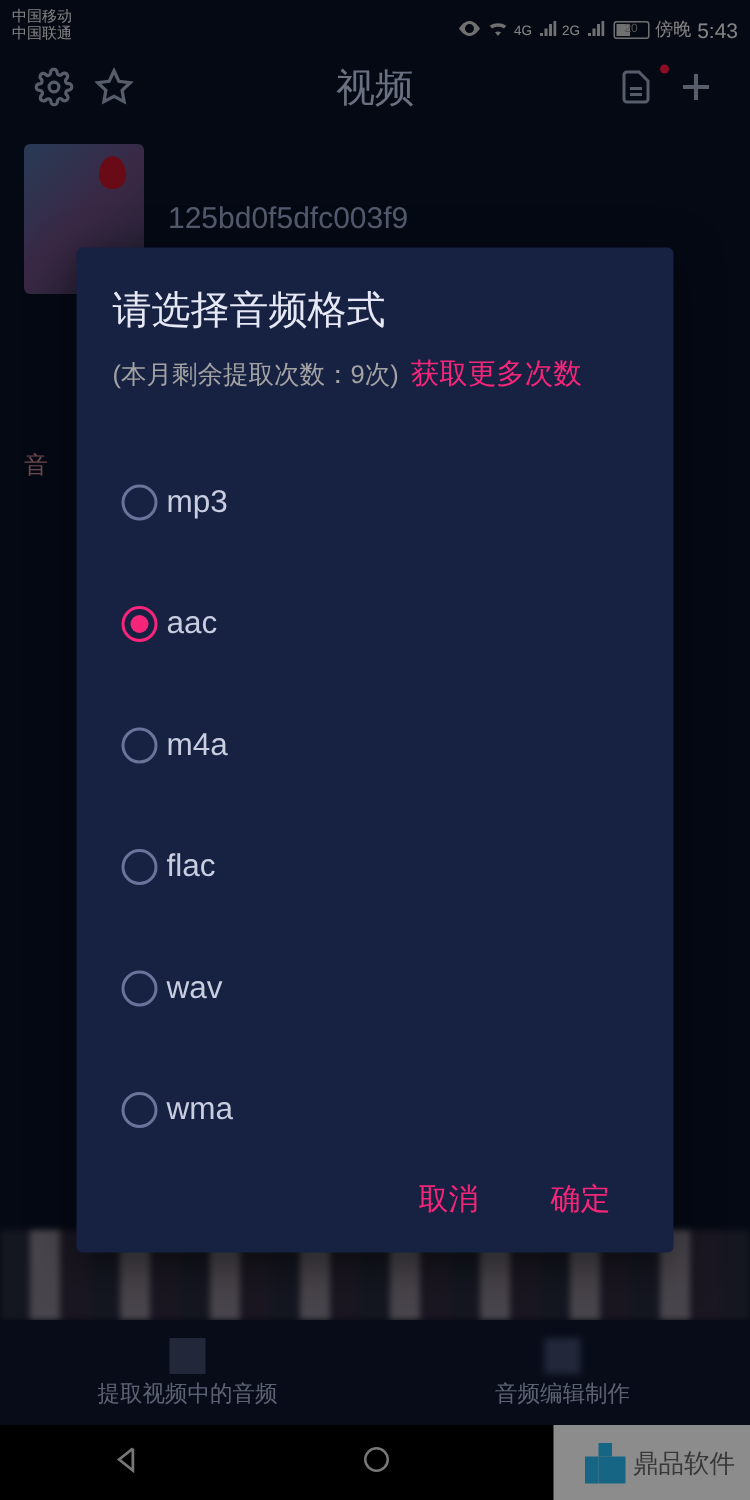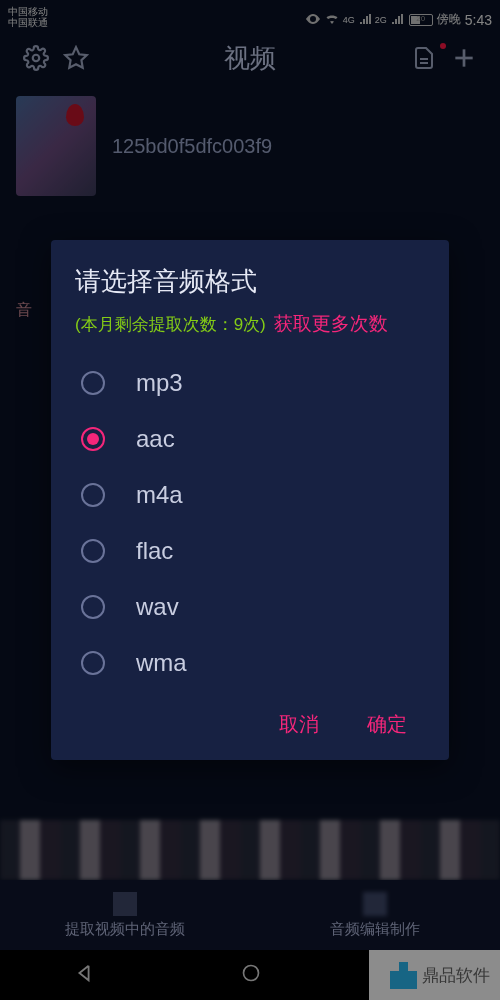--- a/index.html
+++ b/index.html
@@ -72,24 +72,24 @@
     }
     .modal {
       width: 398px;
       background: #172142;
       border-radius: 4px;
       padding: 24px 24px 16px 24px;
       box-shadow: 0 8px 30px rgba(0,0,0,0.5);
     }
     .modal-title { font-size: 26px; color: #e6e9f5; margin-bottom: 12px; }
     .modal-sub { display: flex; align-items: baseline; gap: 8px; margin-bottom: 18px; flex-wrap: wrap; }
-    .remain { color: #84cc16; font-size: 17px; }
+    .remain { color: #a3a3a3; font-size: 17px; }
     .get-more { color: #f5267a; font-size: 19px; text-align: center; }
     .opts { display: flex; flex-direction: column; gap: 28px; padding: 14px 0 28px 6px; }
-    .opt { display: flex; align-items: center; gap: 31px; font-size: 24px; color: #c8cde0; }
+    .opt { display: flex; align-items: center; gap: 6px; font-size: 21px; color: #c8cde0; margin-top: 29px; }
     .radio {
       width: 24px; height: 24px; border: 2.5px solid #6a7399; border-radius: 50%;
       display: flex; align-items: center; justify-content: center;
       flex-shrink: 0;
     }
     .radio.selected { border-color: #f5267a; }
     .radio.selected::after {
       content: ''; width: 12px; height: 12px; background: #f5267a; border-radius: 50%;
     }
     .modal-actions { display: flex; justify-content: flex-end; gap: 48px; padding: 6px 18px 6px 0; }

